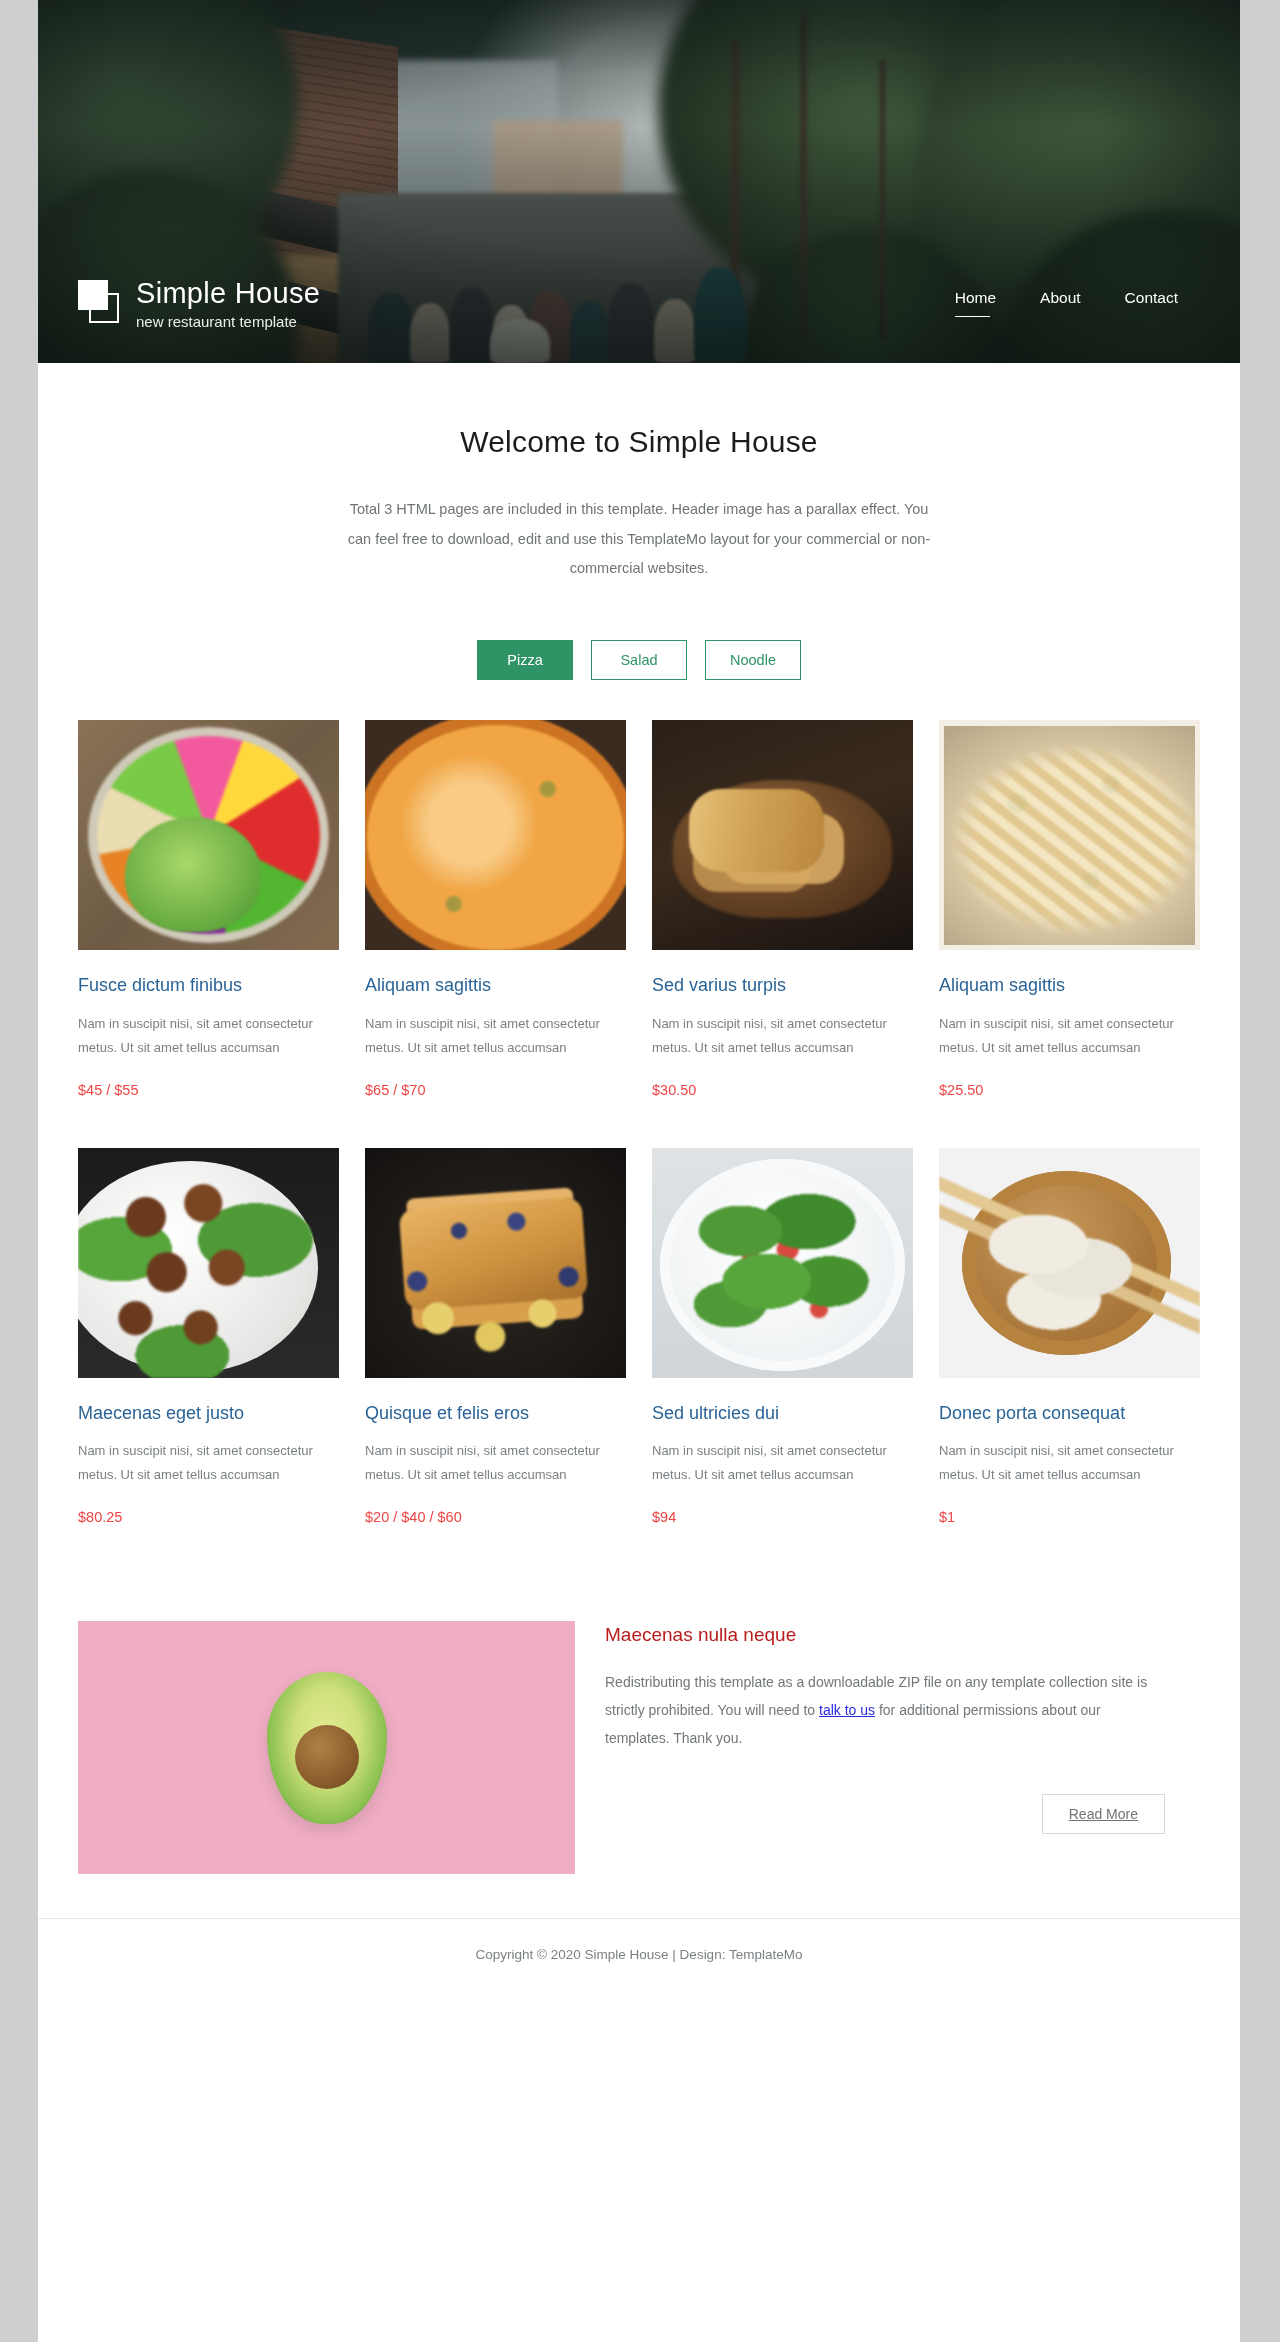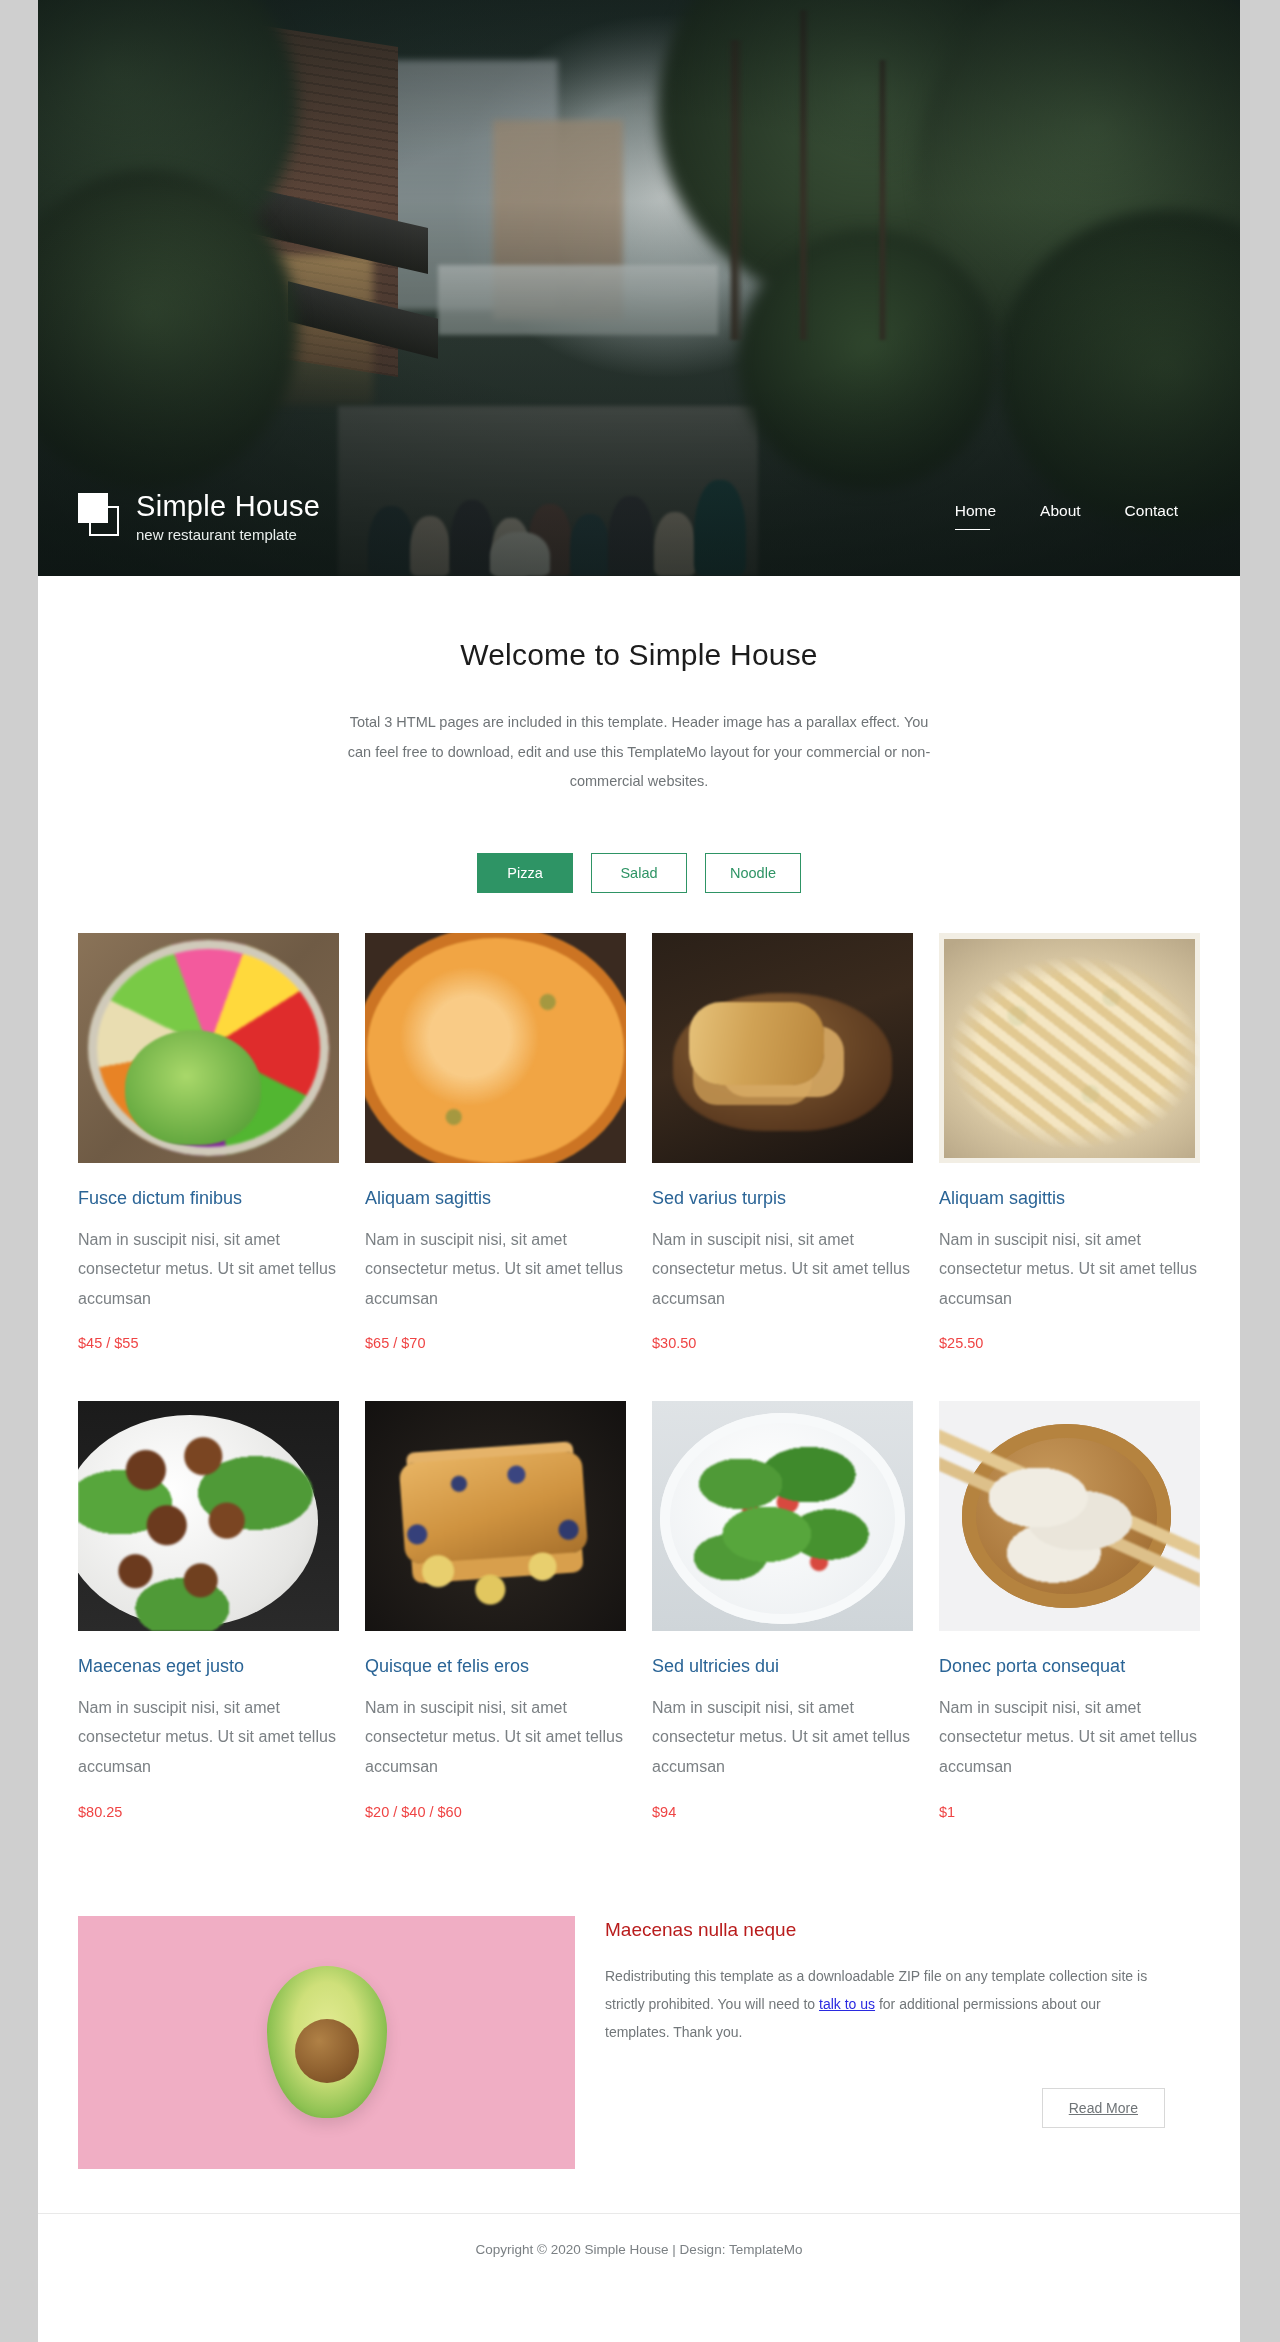--- a/index.html
+++ b/index.html
@@ -18,21 +18,21 @@
     top: 0;
     width: 1202px;
     min-height: 2342px;
     background: #ffffff;
   }
 
   
   .hero {
     position: relative;
     width: 1202px;
-    height: 576px;
+    height: 363px;
     overflow: hidden;
     background: #ef4444;
   }
   .hero-photo {
     position: absolute;
     inset: 0;
   }
   
   .hp-base {
     position: absolute; inset: 0;
@@ -236,21 +236,21 @@
   .thumb > .art { position: absolute; inset: 0; }
   .menu-title {
     margin-top: 24px;
     font-size: 18px;
     font-weight: 400;
     color: #2a6496;
     line-height: 1.3;
   }
   .menu-desc {
     margin-top: 14px;
-    font-size: 16px;
+    font-size: 13px;
     line-height: 1.85;
     color: #7b8084;
   }
   .menu-price {
     margin-top: 22px;
     font-size: 14.5px;
     color: #ef4444;
   }
 
   

